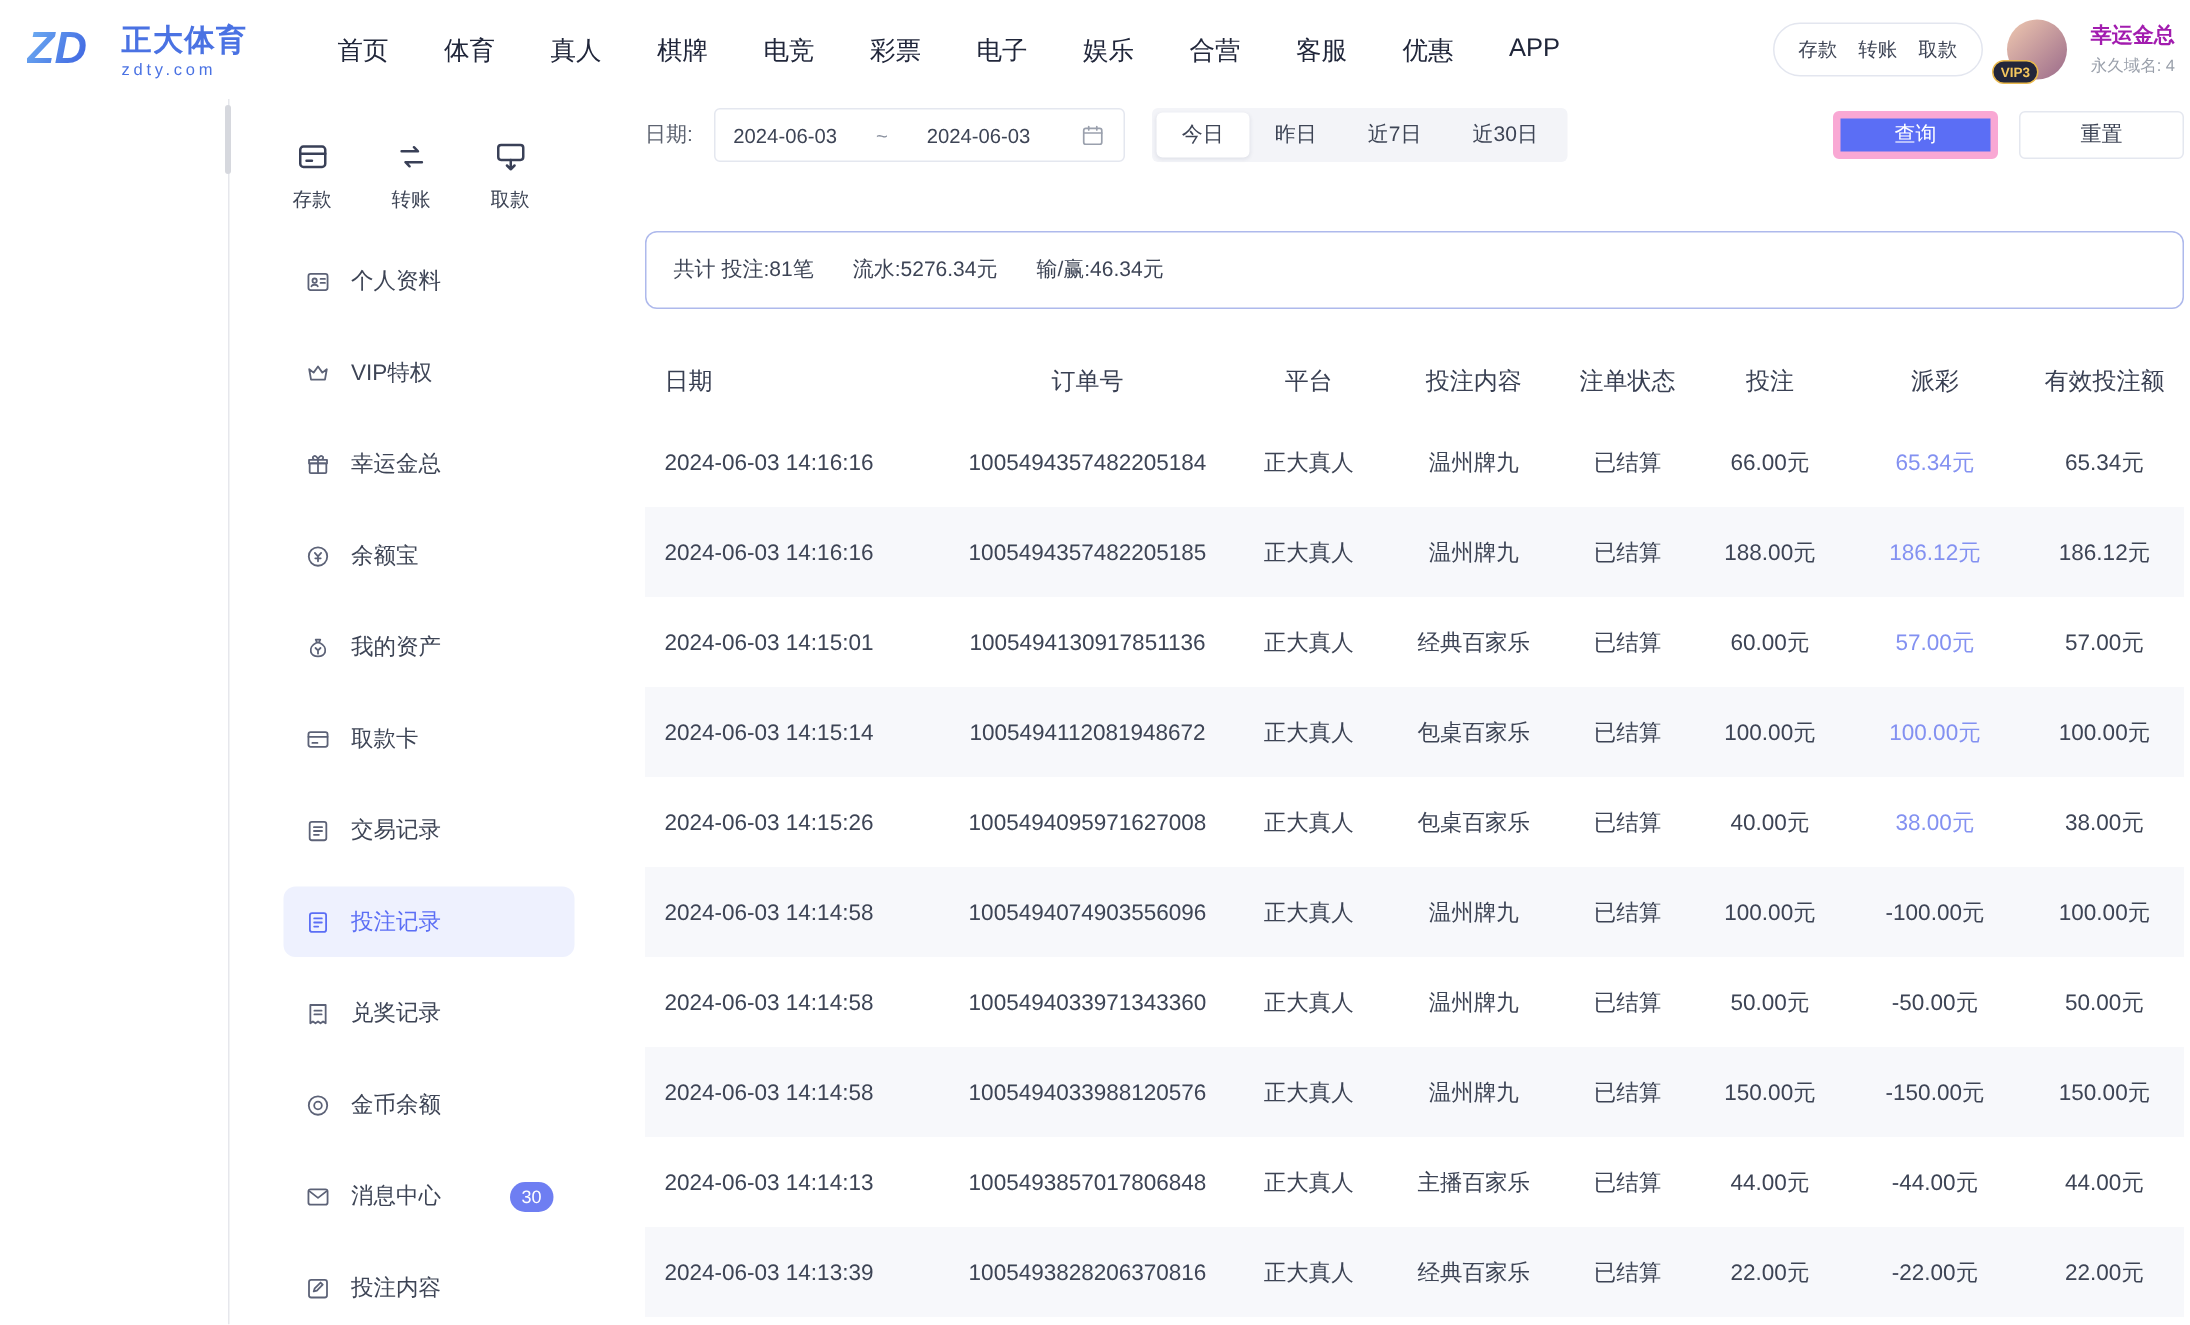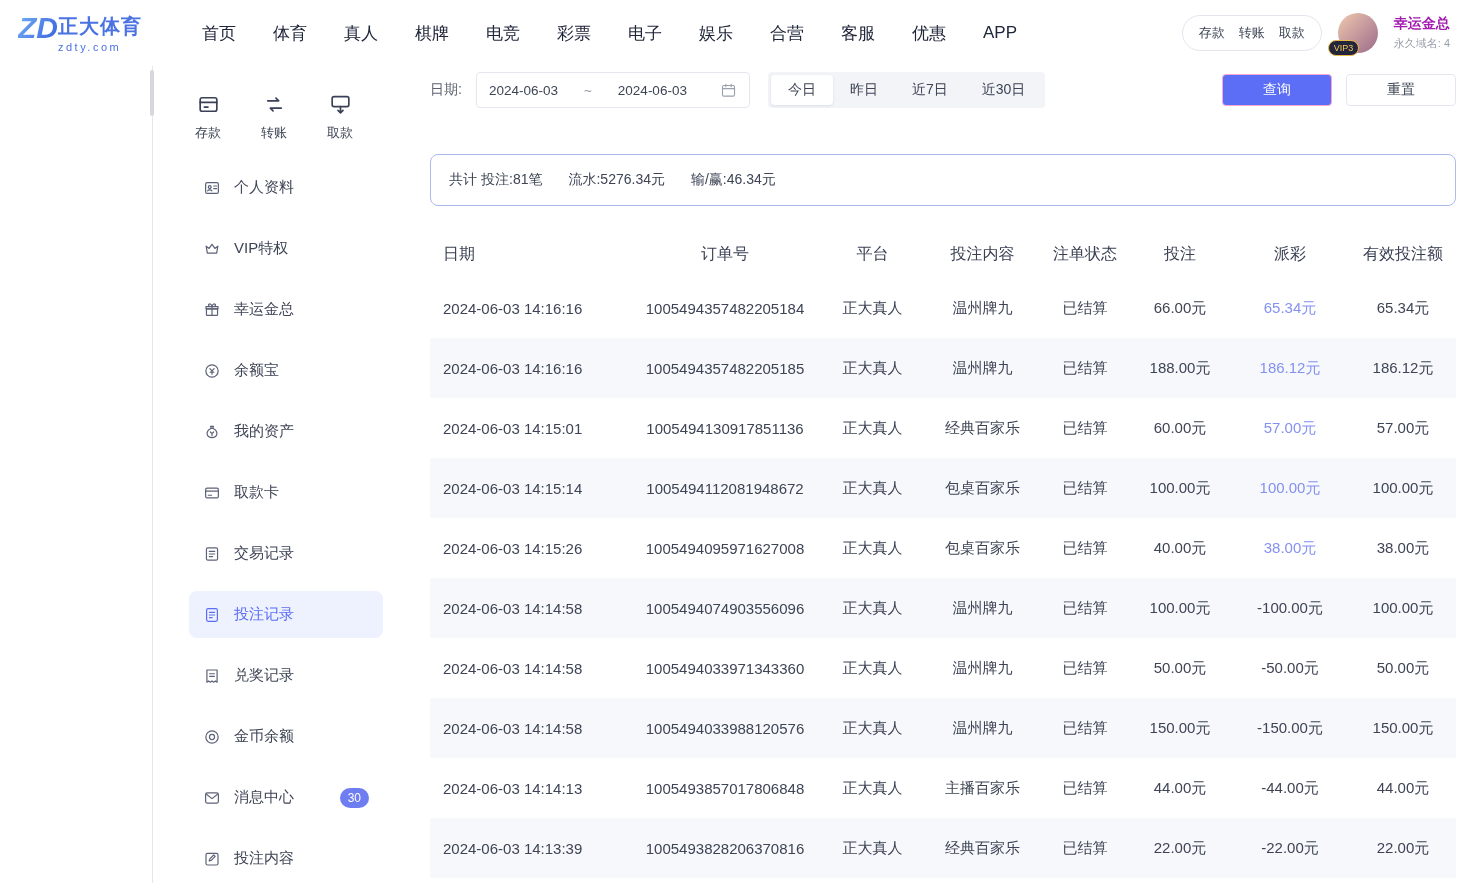--- a/index.html
+++ b/index.html
@@ -1,34 +1,34 @@
 <!DOCTYPE html>
 <html><head>
 <meta charset="utf-8">
 <style>
   * { margin:0; padding:0; box-sizing:border-box; }
   body { font-family:"Liberation Sans","DejaVu Sans",sans-serif; background:#fff; }
   .frame { position:relative; width:1460px; height:883px; background:#fff; overflow:hidden; }
 
   
   .header { position:absolute; top:0; left:0; right:0; height:66px; background:#fff; display:flex; align-items:center; z-index:10; }
-  .brand { display:flex; align-items:flex-start; gap:0; padding-left:18px; cursor:pointer; }
+  .brand { display:flex; align-items:center; gap:23px; padding-left:18px; cursor:pointer; }
   .logo-mark { font-style:italic; font-weight:800; font-size:30px; line-height:1;
     background:linear-gradient(120deg,#6fb0f2,#3b5fe0); -webkit-background-clip:text; background-clip:text;
     color:#3b63e0; -webkit-text-fill-color:transparent; }
   .brand-name { font-size:20px; font-weight:700; color:#4a72e3; letter-spacing:1px;font-family:Liberation Serif, serif; }
   .brand-domain { font-size:11px; color:#4a72e3; letter-spacing:2.5px; margin-top:1px; }
-  .nav { display:flex; gap:37px; margin-left:60px;align-items:center; }
+  .nav { display:flex; gap:37px; margin-left:60px; }
   .nav-item { font-size:17px; color:#20263a; cursor:pointer; white-space:nowrap; }
   .header-right { margin-left:auto; display:flex; align-items:center; gap:16px; padding-right:10px; }
   .quick-pill { display:flex; gap:14px; border:1px solid #e3e6ef; border-radius:18px; padding:8px 16px; }
   .pill-link { font-size:13px; color:#3d4455; cursor:pointer; white-space:nowrap; }
   .avatar-wrap { position:relative; width:40px; height:40px; flex:0 0 40px; cursor:pointer; }
   .avatar { width:40px; height:40px; border-radius:50%; background:linear-gradient(135deg,#f0c9b0,#9a6a8a); }
-  .vip-badge { position:absolute; left:-10px; bottom:-3px; background:#23263a; color:#f5c65d; font-size:9px; font-weight:400; padding:2px 5px; border-radius:9px; border:1px solid #e9b84c; }
+  .vip-badge { position:absolute; left:-10px; bottom:-3px; background:#23263a; color:#f5c65d; font-size:9px; font-weight:700; padding:2px 5px; border-radius:9px; border:1px solid #e9b84c; }
   .user-meta { white-space:nowrap; }
   .user-name { font-size:14px; font-weight:700; color:#a21caf; }
   .user-domain { font-size:11px; color:#9aa0ab; margin-top:3px; }
 
   
   .side-divider { position:absolute; left:152px; top:66px; bottom:0; width:1px; background:#e6e7ec; }
   .side-thumb { position:absolute; left:150px; top:70px; width:4px; height:46px; border-radius:2px; background:#d6d8de; }
   .sidebar { position:absolute; top:66px; left:153px; width:250px; bottom:0; padding:26px 20px 0 36px; }
   .quick-row { display:flex; gap:40px; padding-left:6px; }
   .quick { display:flex; flex-direction:column; align-items:center; gap:7px; cursor:pointer; }
@@ -49,21 +49,21 @@
   .date-label { font-size:14px; color:#5d6370; margin-right:14px; }
   .date-box { width:274px; height:36px; border:1px solid #e4e7ef; border-radius:4px; background:#fff; display:flex; align-items:center; gap:26px; padding:0 12px; font-size:13.5px; color:#3d4455; cursor:pointer; }
   .tilde { color:#8a919f; }
   .cal-icon { margin-left:auto; width:17px; height:17px; color:#9aa0ad; cursor:pointer; }
   .cal-icon svg { width:100%; height:100%; }
   .range-group { margin-left:18px; background:#f3f4f8; border-radius:4px; padding:3px; display:flex; }
   .range-item { padding:6px 17px; font-size:14px; color:#3d4455; border-radius:4px; cursor:pointer; white-space:nowrap; }
   .range-item.active { background:#fff; box-shadow:0 1px 3px rgba(30,40,80,.10); }
   .filter-btns { margin-left:auto; display:flex; gap:14px; }
   .btn { width:110px; height:32px; border-radius:4px; font-size:14px; font-family:inherit; display:flex; align-items:center; justify-content:center; cursor:pointer; }
-  .btn.primary { background:#5b6ef5; color:#fff; border:1px solid #f9a8d4; }
+  .btn.primary { background:#5b6ef5; color:#fff; border:5px solid #f9a8d4; }
   .btn.plain { background:#fff; color:#3d4455; border:1px solid #e4e7ef; }
 
   .summary { margin-top:44px; height:52px; border:1px solid #aeb9ec; border-radius:8px; display:flex; align-items:center; gap:26px; padding:0 18px; font-size:14px; color:#3d4455; }
   .summary .tl { margin-right:4px; }
 
   .table { margin-top:24px; }
   .grid { display:grid; grid-template-columns:200px 190px 105px 115px 90px 100px 120px 106px; align-items:center; }
   .thead { height:48px; font-size:16px; color:#383f52; }
   .trow { height:60px; font-size:15px; color:#3d4455; }
   .trow.alt { background:#f7f8fb; }

